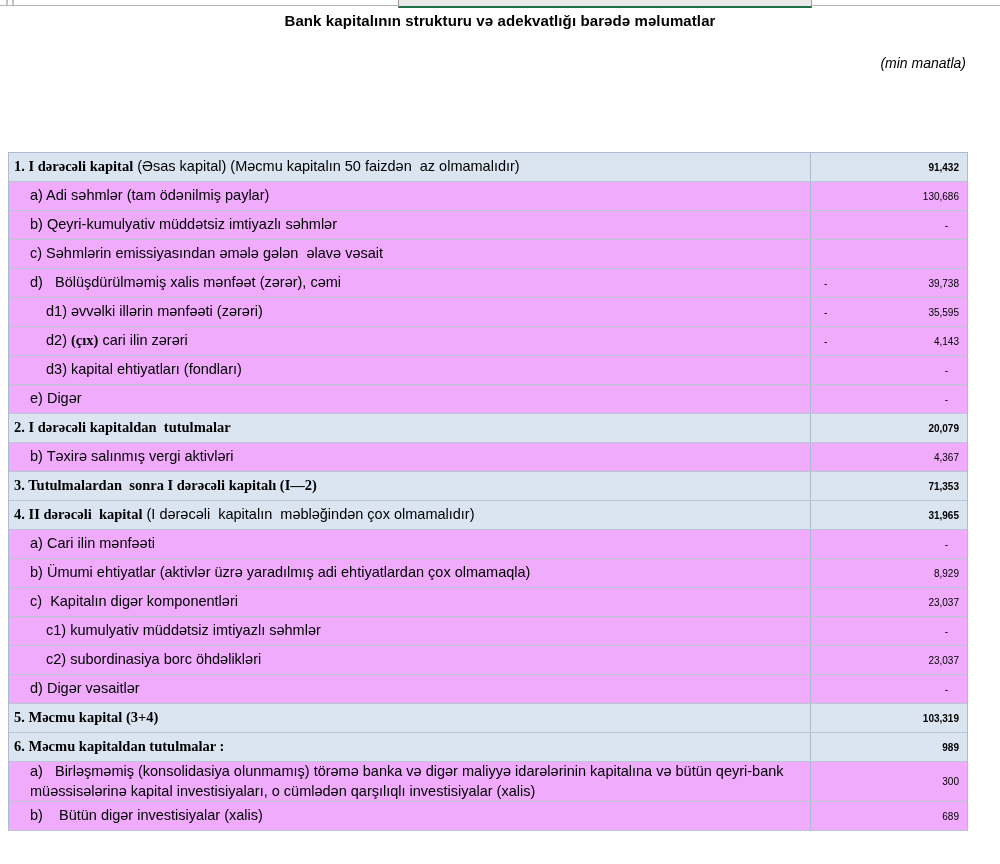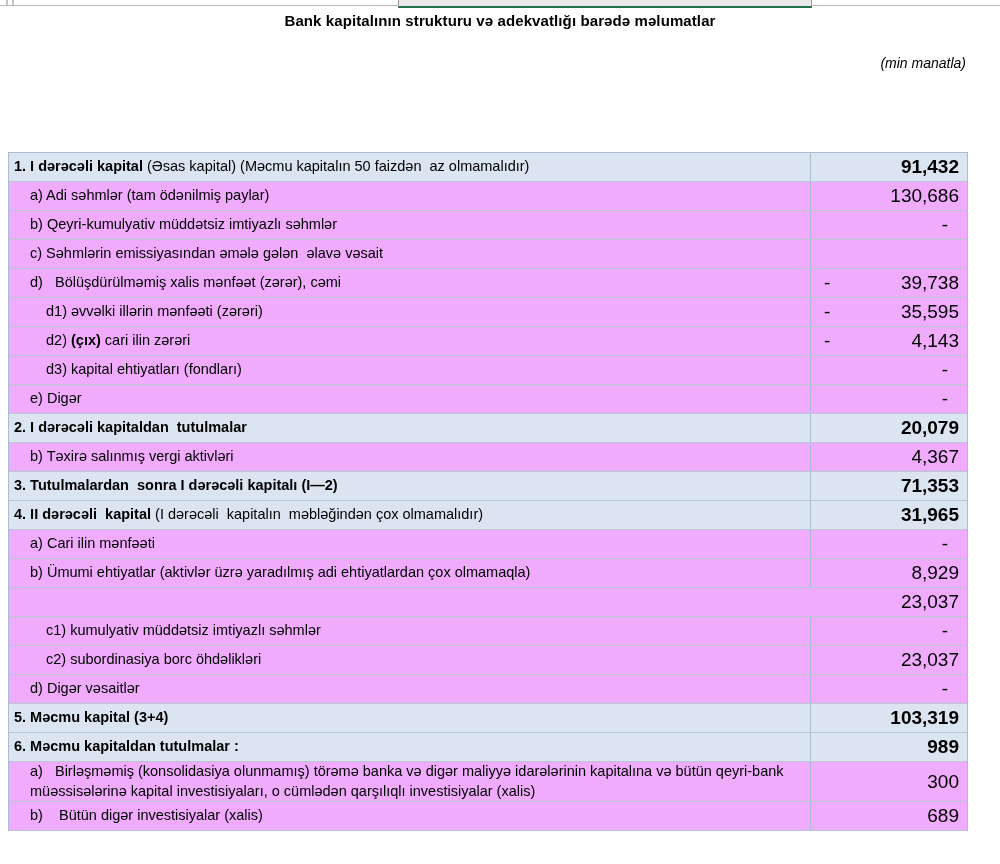--- a/index.html
+++ b/index.html
@@ -26,24 +26,24 @@
          border:1px solid #a9bcd2; border-bottom:none; }
   .row { display:flex; height:29px; border-bottom:1px solid #b9c6d4; background:#f0abfc; }
   .row.dbl { height:40px; }
   .row.sec { background:#dbe5f1; }
   .cell-label { flex:1 1 auto; width:802px; min-width:802px; max-width:802px;
                 display:flex; align-items:center; border-right:1px solid #a9bcd2;
                 padding-left:5px; font-size:14.5px; white-space:pre-wrap; line-height:1.35; }
   .row.lvl1 .cell-label { padding-left:21px; }
   .row.lvl2 .cell-label { padding-left:37px;text-align:center; }
   .row.sec  .cell-label { font-weight:700; }
-  .lb-b { font-weight:700; }
+  .lb-b { font-weight:700;font-family:Liberation Serif, serif; }
   .lb-r { font-weight:400; }
   .cell-value { flex:1 1 auto; display:flex; align-items:center; justify-content:flex-end;
-                font-size:19px; padding-right:8px; }
+                font-size:10px; padding-right:8px; }
   .row.sec .cell-value { font-weight:700; }
   .row.dash .cell-value { padding-right:19px; }
   .neg { margin-right:auto; padding-left:13px; font-weight:400; }
   .tbl-wrap { position:relative; }
 </style>
 </head>
 <body>
 
 <div class="topstrip">
   <span class="tick t1"></span>
@@ -171,20 +171,21 @@
 
   <div class="row lvl1">
     <div class="cell-label"><span class="lb-r">b) Ümumi ehtiyatlar (aktivlər üzrə yaradılmış adi ehtiyatlardan çox olmamaqla)</span><span class="lb-b"></span><span class="lb-r"></span></div>
     <div class="cell-value">
           <span class="neg"></span>
           <span class="val">8,929</span>
         </div>
   </div>
 
   <div class="row lvl1">
+    <div class="cell-label"><span class="lb-r">c)  Kapitalın digər komponentləri</span><span class="lb-b"></span><span class="lb-r"></span></div>
     <div class="cell-value">
           <span class="neg"></span>
           <span class="val">23,037</span>
         </div>
   </div>
 
   <div class="row lvl2 dash">
     <div class="cell-label"><span class="lb-r">c1) kumulyativ müddətsiz imtiyazlı səhmlər</span><span class="lb-b"></span><span class="lb-r"></span></div>
     <div class="cell-value">
           <span class="neg"></span>

